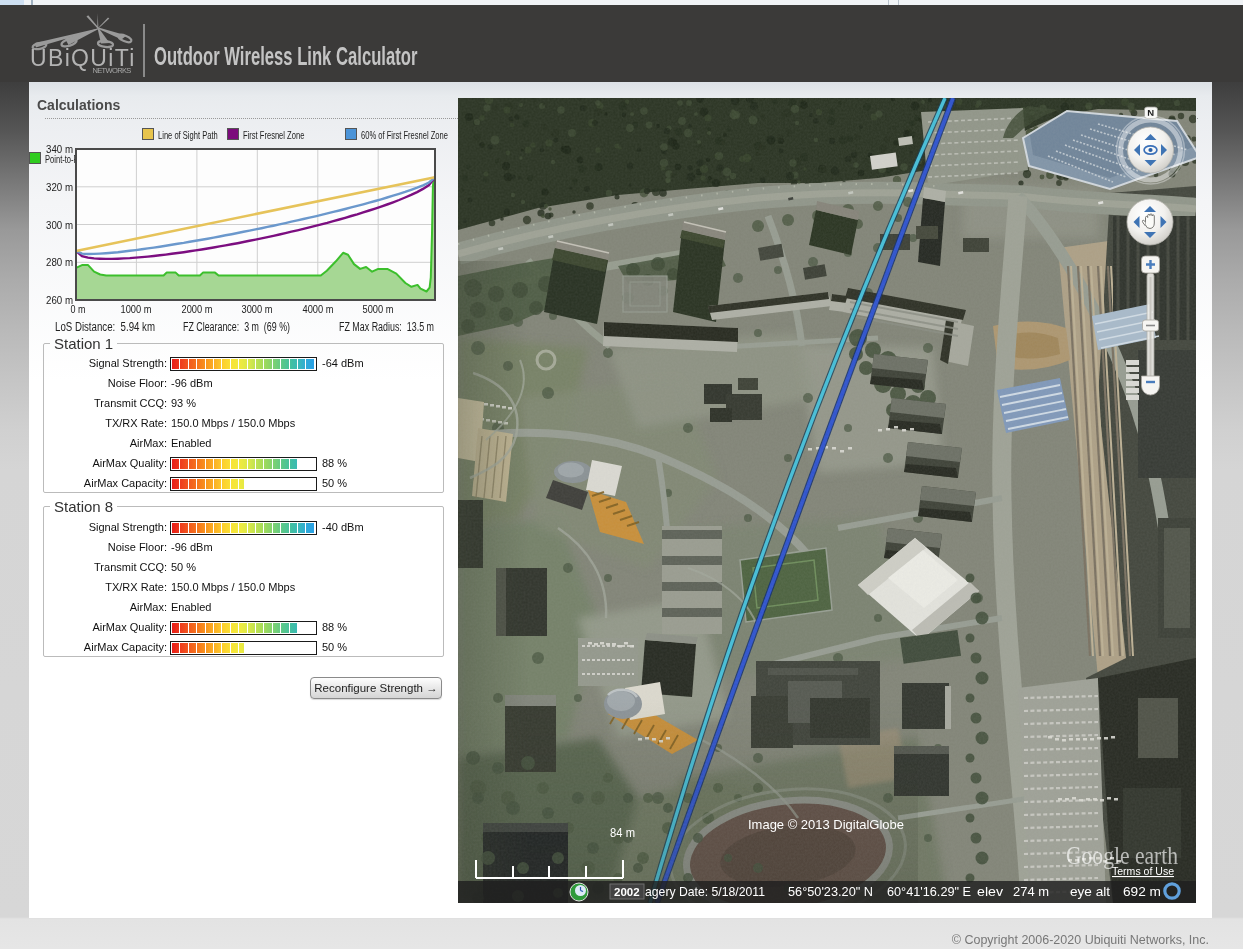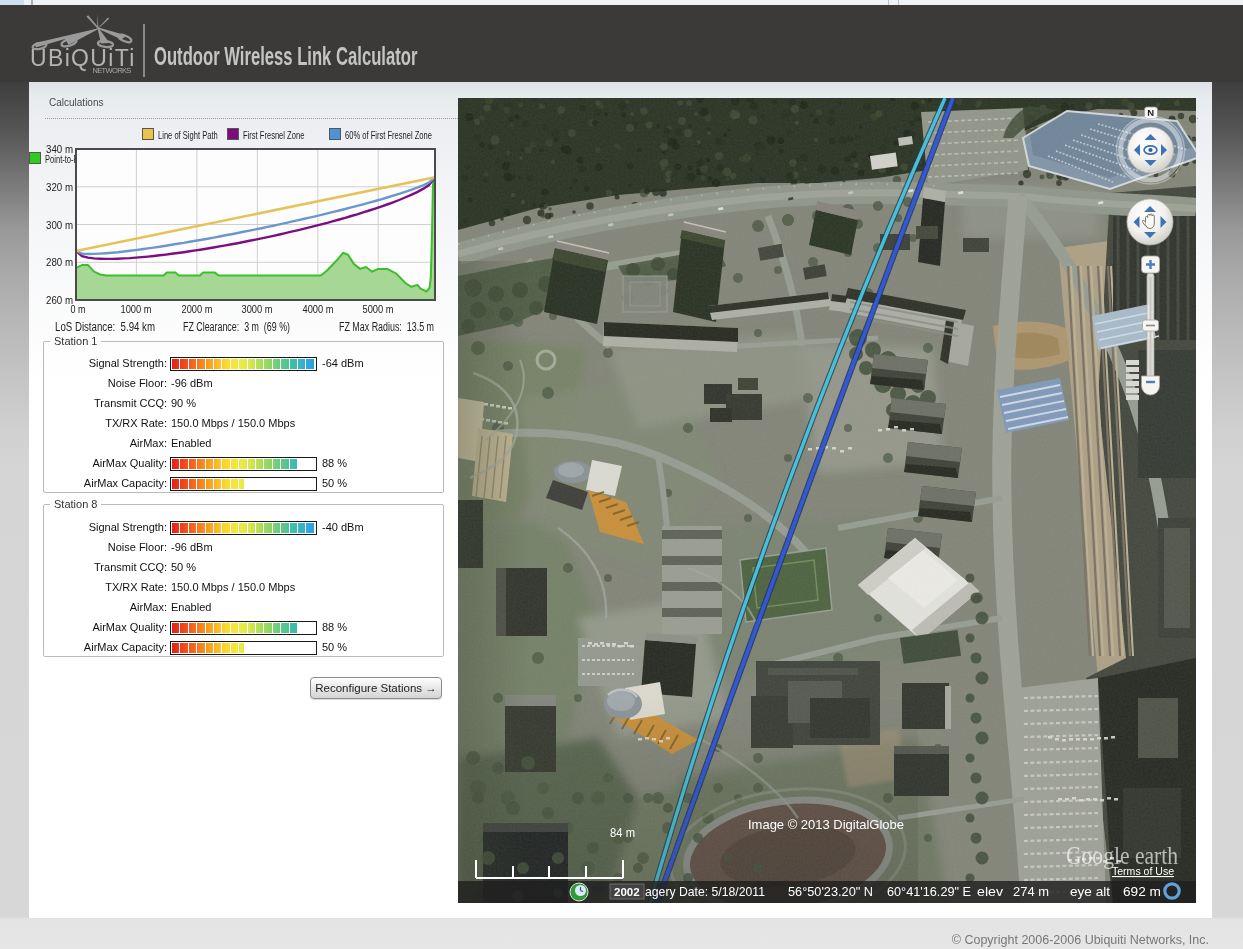--- a/index.html
+++ b/index.html
@@ -11,31 +11,31 @@
 #topstrip .d1{position:absolute;left:31px;top:0;width:2px;height:5px;background:#9fb0c0;}
 #topstrip .d2{position:absolute;left:888px;top:0;width:1px;height:5px;background:#b8c2cc;}
 #topstrip .d3{position:absolute;left:898px;top:0;width:1px;height:5px;background:#b8c2cc;}
 #header{position:absolute;left:0;top:5px;width:1243px;height:77px;background:#3b3a39;}
 #ubntlogo{position:absolute;left:28px;top:0;width:260px;height:69px;}
 #hdr-div{position:absolute;left:143px;top:19px;width:2px;height:53px;background:#8a8a8a;}
 #hdr-title{position:absolute;left:154px;top:36px;color:#c4c4c4;font-size:26px;font-weight:bold;transform:scaleX(0.64);transform-origin:left top;white-space:nowrap;}
 #airlink{position:absolute;left:1097px;top:28px;width:130px;height:56px;}
 #panel{position:absolute;left:29px;top:82px;width:1183px;height:836px;
   background:linear-gradient(#dde1e6 0px,#e8ebee 14px,#eceef1 40px,#f4f5f7 120px,#ffffff 300px,#ffffff 836px);}
-#calc-title{position:absolute;left:20px;top:15px;font-size:10px;font-weight:normal;color:#4a4a4a;}
+#calc-title{position:absolute;left:8px;top:15px;font-size:14px;font-weight:bold;color:#4a4a4a;}
 #calc-rule{position:absolute;left:16px;top:36px;width:1153px;border-top:1px dotted #999;}
 .leg{position:absolute;top:46px;height:11px;font-size:10.5px;color:#222;white-space:nowrap;}
 .leg b{display:inline-block;transform:scaleX(0.72);transform-origin:left center;font-weight:normal;}
 .leg .sq{display:inline-block;width:10px;height:10px;vertical-align:-1px;margin-right:4px;border:1px solid #555;}
 #footer-txt{position:absolute;right:34px;top:933px;font-size:12.5px;color:#777;}
 
 #chart{position:absolute;left:0px;top:0px;}
 
 fieldset{position:absolute;left:14px;width:399px;height:142px;border:1px solid #bbb;border-radius:2px;margin:0;padding:0;background:transparent;}
-fieldset legend{font-size:11px;color:#333;margin-left:6px;padding:0 4px;}
+fieldset legend{font-size:15px;color:#333;margin-left:6px;padding:0 4px;}
 .row{position:absolute;font-size:11px;color:#111;height:14px;text-align:right;}
 .lbl{left:8px;width:130px;text-align:right;}
 .val{position:absolute;left:142px;white-space:nowrap;}
 .bar{position:absolute;left:141px;width:145px;height:12px;border:1px solid #1a1a1a;background:#fff;}
 .fill{background-image:repeating-linear-gradient(90deg,rgba(255,255,255,0) 0px,rgba(255,255,255,0) 7.4px,#ffffff 7.4px,#ffffff 8.4px),linear-gradient(90deg,#e81c18 0%,#ee3c1c 6%,#f25a1e 12%,#f5771c 18%,#f9961c 24%,#fbb225 30%,#fdd02e 36%,#f8e436 42%,#eeea40 48%,#d8e84a 54%,#b8e052 60%,#98d860 66%,#78d075 72%,#58c78c 78%,#40bfa4 84%,#38b8bc 89%,#2fa9d8 94%,#28a0e8 100%);background-size:143px 100%,143px 100%;background-repeat:no-repeat;}
 .bar .fill{position:absolute;left:1px;top:1px;bottom:1px;}
 .barval{position:absolute;left:293px;white-space:nowrap;}
 #btn{position:absolute;left:281px;top:595px;width:130px;height:20px;border:1px solid #8a8a8a;border-radius:4px;
   background:linear-gradient(#fefefe,#e8e8e8 50%,#d5d5d5);font-size:12px;color:#222;text-align:center;line-height:20px;font-size:11.5px;
   box-shadow:0 1px 1px rgba(0,0,0,0.15);}
@@ -73,21 +73,21 @@
   </div>
   <div id="hdr-div"></div>
   <div id="hdr-title">Outdoor Wireless Link Calculator</div>
 </div>
 <div id="panel">
   <div id="calc-title">Calculations</div>
   <div id="calc-rule"></div>
   <div class="leg" style="left:0;margin-top:24px;"><span class="sq" style="background:#2fcc1f;"></span><b>Point-to-Point Profile</b></div>
   <div class="leg" style="left:113px;"><span class="sq" style="background:#e8c44c;"></span><b>Line of Sight Path</b></div>
   <div class="leg" style="left:198px;"><span class="sq" style="background:#7c0c7c;"></span><b>First Fresnel Zone</b></div>
-  <div class="leg" style="left:272px;padding-left:28px;"><span class="sq" style="background:#4c94d8;"></span><b>60% of First Fresnel Zone</b></div>
+  <div class="leg" style="left:288px;padding-left:28px;"><span class="sq" style="background:#4c94d8;"></span><b>60% of First Fresnel Zone</b></div>
   <svg id="chart" width="450" height="260" viewBox="0 0 450 260">
     <rect x="47" y="67" width="359" height="151" fill="#fdfdfd" stroke="none"></rect>
     <g stroke="#cfcfcf" stroke-width="1">
       <line x1="47" y1="104.8" x2="406" y2="104.8"></line>
       <line x1="47" y1="142.5" x2="406" y2="142.5"></line>
       <line x1="47" y1="180.3" x2="406" y2="180.3"></line>
       <line x1="107.4" y1="67" x2="107.4" y2="218"></line>
       <line x1="167.9" y1="67" x2="167.9" y2="218"></line>
       <line x1="228.3" y1="67" x2="228.3" y2="218"></line>
       <line x1="288.8" y1="67" x2="288.8" y2="218"></line>
@@ -128,21 +128,21 @@
       <legend>Station 8</legend>
     </fieldset>
   <div class="row lbl" style="top:275px;">Signal Strength:</div>
   <div class="bar" style="top:275px;">
       <div class="fill" style="width:143px;"></div>
     </div>
   <div class="row barval" style="top:275px;">-64 dBm</div>
   <div class="row lbl" style="top:295px;">Noise Floor:</div>
   <div class="row val" style="top:295px;">-96 dBm</div>
   <div class="row lbl" style="top:315px;">Transmit CCQ:</div>
-  <div class="row val" style="top:315px;">90 %</div>
+  <div class="row val" style="top:315px;">93 %</div>
   <div class="row lbl" style="top:335px;">TX/RX Rate:</div>
   <div class="row val" style="top:335px;">150.0 Mbps / 150.0 Mbps</div>
   <div class="row lbl" style="top:355px;">AirMax:</div>
   <div class="row val" style="top:355px;">Enabled</div>
   <div class="row lbl" style="top:375px;">AirMax Quality:</div>
   <div class="bar" style="top:375px;">
       <div class="fill" style="width:126px;"></div>
     </div>
   <div class="row barval" style="top:375px;">88 %</div>
   <div class="row lbl" style="top:395px;">AirMax Capacity:</div>
@@ -166,21 +166,21 @@
   <div class="row lbl" style="top:539px;">AirMax Quality:</div>
   <div class="bar" style="top:539px;">
       <div class="fill" style="width:126px;"></div>
     </div>
   <div class="row barval" style="top:539px;">88 %</div>
   <div class="row lbl" style="top:559px;">AirMax Capacity:</div>
   <div class="bar" style="top:559px;">
       <div class="fill" style="width:72px;"></div>
     </div>
   <div class="row barval" style="top:559px;">50 %</div>
-  <div id="btn">Reconfigure Stations →</div>
+  <div id="btn">Reconfigure Strength →</div>
   <div id="map">
 <svg id="mapsvg" width="738" height="805" viewBox="0 0 738 805" style="position:absolute;left:0;top:0;">
 <defs>
 <filter id="grain">
             <feTurbulence type="fractalNoise" baseFrequency="0.5" numOctaves="2" seed="7" stitchTiles="stitch"></feTurbulence>
             <feColorMatrix type="matrix" values="0 0 0 0 0.5, 0 0 0 0 0.5, 0 0 0 0 0.5, 0 0 0 0.5 0"></feColorMatrix>
           </filter>
 <filter id="soft" x="-20%" y="-20%" width="140%" height="140%">
             <feGaussianBlur stdDeviation="5"></feGaussianBlur>
           </filter>
@@ -1162,13 +1162,13 @@
 <rect x="683.5" y="158" width="18" height="17" rx="3.5" fill="#f6f5f2" stroke="#a8a6a0" stroke-width="0.8"></rect>
 <path d="M688,166.5 L697,166.5 M692.5,162 L692.5,171" stroke="#4a7dbd" stroke-width="2.4" fill="none"></path>
 <rect x="684.5" y="222" width="16" height="11" rx="2.5" fill="#f6f5f2" stroke="#a8a6a0" stroke-width="0.8"></rect>
 <line x1="688" y1="227.5" x2="697" y2="227.5" stroke="#888" stroke-width="1.6"></line>
 <path d="M683.5,278 L701.5,278 L701.5,288 A9,9 0 0 1 683.5,288 Z" fill="#f6f5f2" stroke="#a8a6a0" stroke-width="0.8"></path>
 <line x1="688" y1="284" x2="697" y2="284" stroke="#4a7dbd" stroke-width="2.4"></line>
 </g>
 </svg>
 </div>
 </div>
-<div id="footer-txt">© Copyright 2006-2006 Ubiquiti Networks, Inc.</div>
+<div id="footer-txt">© Copyright 2006-2020 Ubiquiti Networks, Inc.</div>
 
 </body></html>

